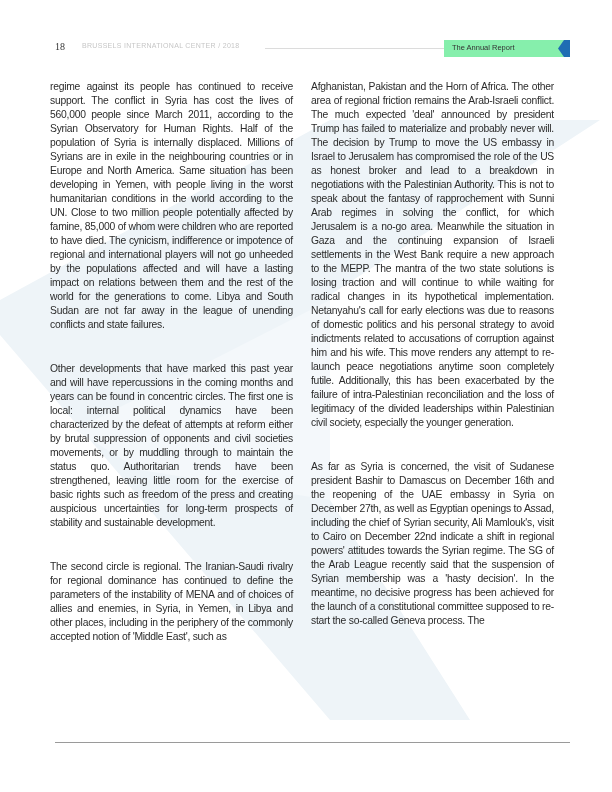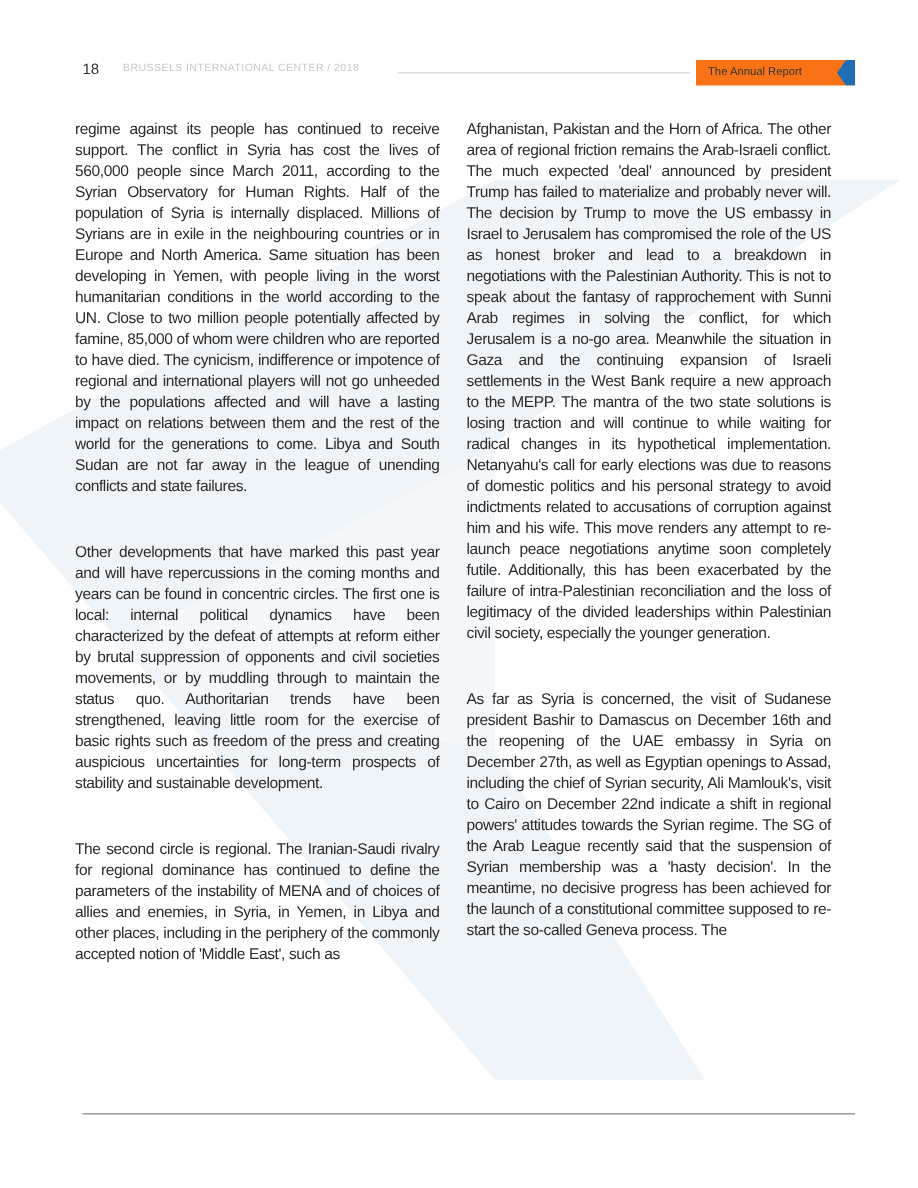--- a/index.html
+++ b/index.html
@@ -31,21 +31,21 @@
       right: 42px;
       height: 16px;
       z-index: 2;
     }
     .page-number {
       position: absolute;
       left: 0;
       top: 1px;
       font-size: 10px;
       color: #333333;
-      font-family: Liberation Sans, sans-serif;
+      font-family: Liberation Serif, serif;
     }
     .org-title {
       position: absolute;
       left: 27px;
       top: 2px;
       font-size: 7px;
       color: #c6c6c6;
       letter-spacing: 0.3px;
       font-family: "Liberation Sans", sans-serif;
     }
@@ -54,23 +54,23 @@
       left: 210px;
       right: 110px;
       top: 8px;
       height: 1px;
       background: #dcdcdc;
     }
     .report-tab {
       position: absolute;
       right: 0;
       top: 0;
-      width: 106px;
+      width: 126px;
       height: 17px;
-      background: #f97316;
+      background: #86efac;
     }
     .report-tab-label {
       position: absolute;
       left: 8px;
       top: 3px;
       font-size: 7.5px;
       color: #333333;
       font-family: "Liberation Sans", sans-serif;
     }
     .tab-arrow {

